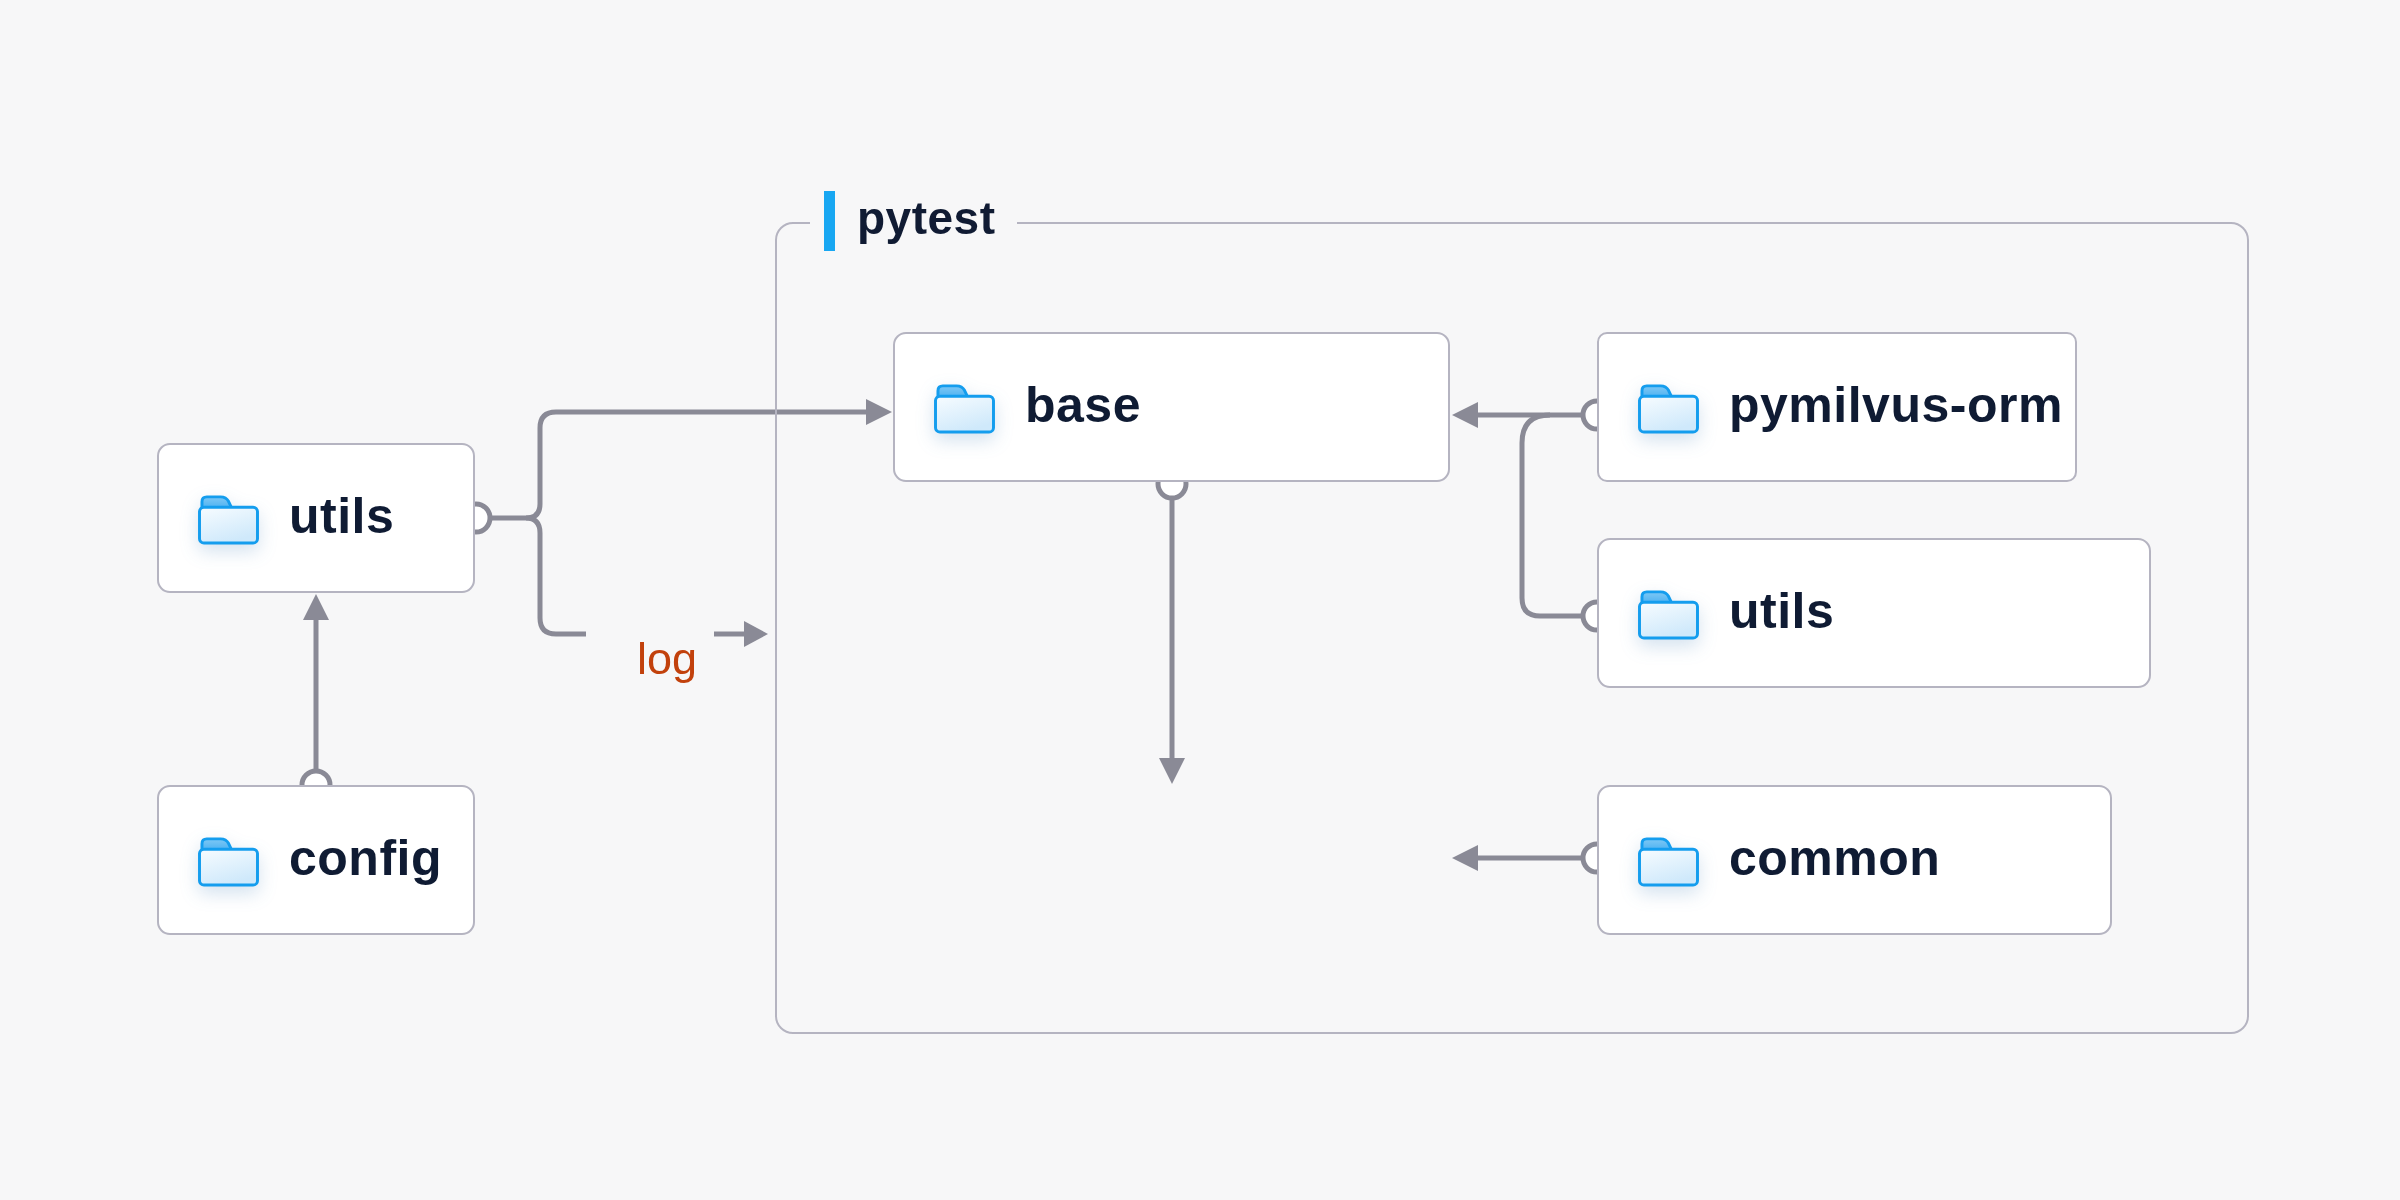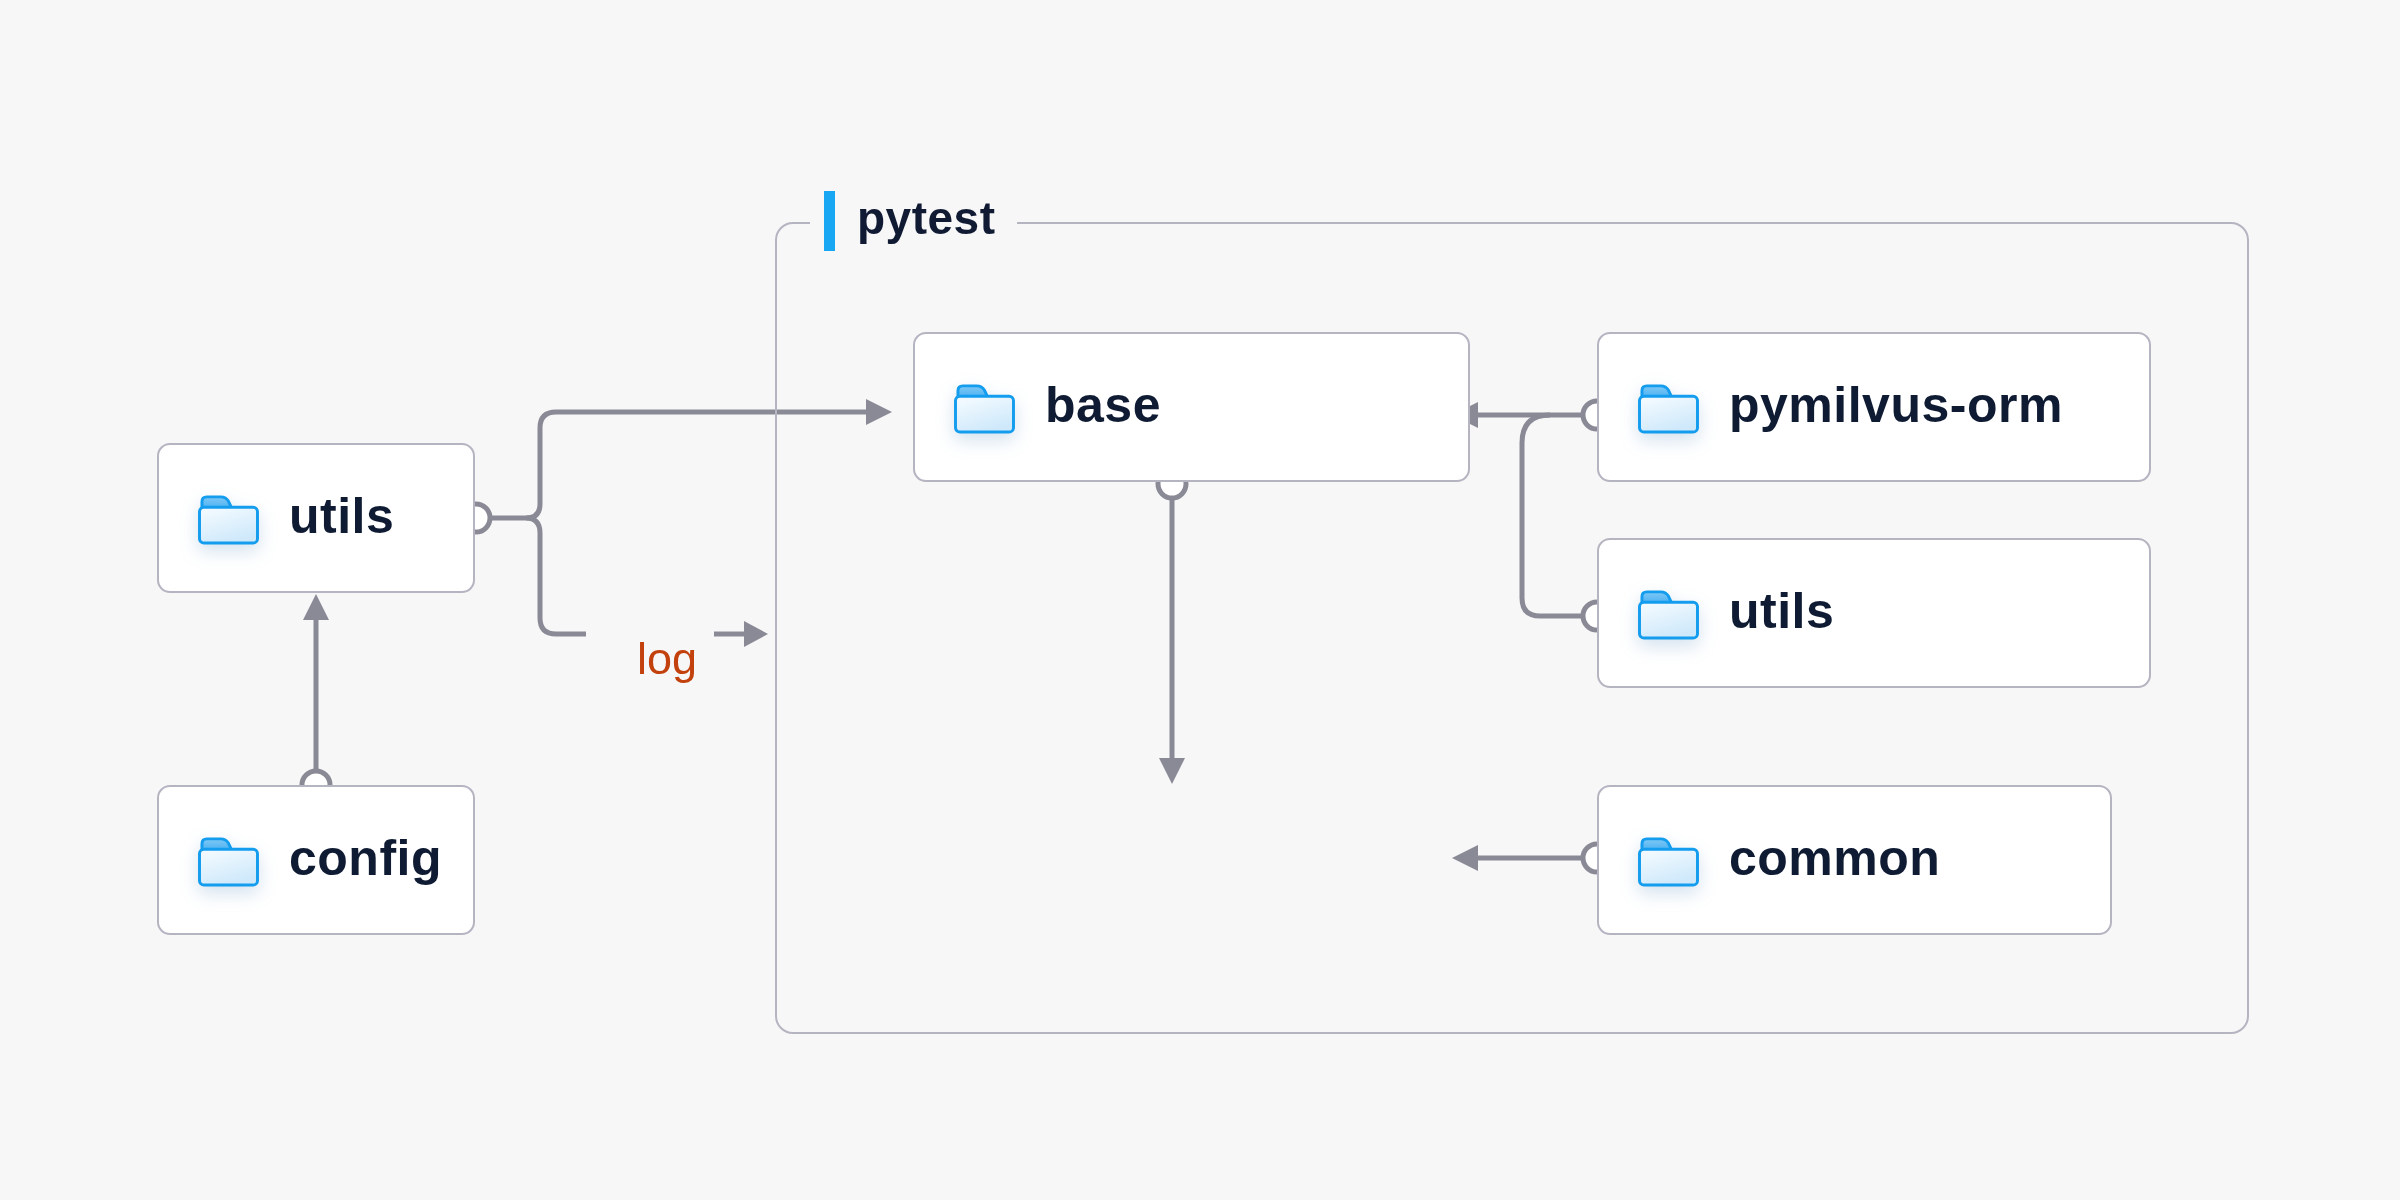--- a/index.html
+++ b/index.html
@@ -116,30 +116,30 @@
   </div>
 
   <div class="node" style="left:157px;top:785px;width:318px;">
     <svg class="folder" viewBox="0 0 68 58">
       <path d="M7 22 V12 Q7 7 12 7 H26 Q31.5 7 34 11.5 L38.5 21 L7 21 Z" fill="url(#tabGrad)" stroke="#149dee" stroke-width="3" stroke-linejoin="round"></path>
       <rect x="4.5" y="17.5" width="59" height="36.5" rx="4.5" fill="url(#folderGrad)" stroke="#149dee" stroke-width="3"></rect>
     </svg>
     <span class="label">config</span>
   </div>
 
-  <div class="node" style="left:893px;top:332px;width:557px;margin-left:20px;">
+  <div class="node" style="left:893px;top:332px;width:557px;">
     <svg class="folder" viewBox="0 0 68 58">
       <path d="M7 22 V12 Q7 7 12 7 H26 Q31.5 7 34 11.5 L38.5 21 L7 21 Z" fill="url(#tabGrad)" stroke="#149dee" stroke-width="3" stroke-linejoin="round"></path>
       <rect x="4.5" y="17.5" width="59" height="36.5" rx="4.5" fill="url(#folderGrad)" stroke="#149dee" stroke-width="3"></rect>
     </svg>
     <span class="label">base</span>
   </div>
 
 
-  <div class="node" style="left:1597px;top:332px;width:554px;">
+  <div class="node" style="left:1597px;top:332px;width:480px;border-radius:10px;">
     <svg class="folder" viewBox="0 0 68 58">
       <path d="M7 22 V12 Q7 7 12 7 H26 Q31.5 7 34 11.5 L38.5 21 L7 21 Z" fill="url(#tabGrad)" stroke="#149dee" stroke-width="3" stroke-linejoin="round"></path>
       <rect x="4.5" y="17.5" width="59" height="36.5" rx="4.5" fill="url(#folderGrad)" stroke="#149dee" stroke-width="3"></rect>
     </svg>
     <span class="label">pymilvus-orm</span>
   </div>
 
   <div class="node" style="left:1597px;top:538px;width:554px;">
     <svg class="folder" viewBox="0 0 68 58">
       <path d="M7 22 V12 Q7 7 12 7 H26 Q31.5 7 34 11.5 L38.5 21 L7 21 Z" fill="url(#tabGrad)" stroke="#149dee" stroke-width="3" stroke-linejoin="round"></path>

